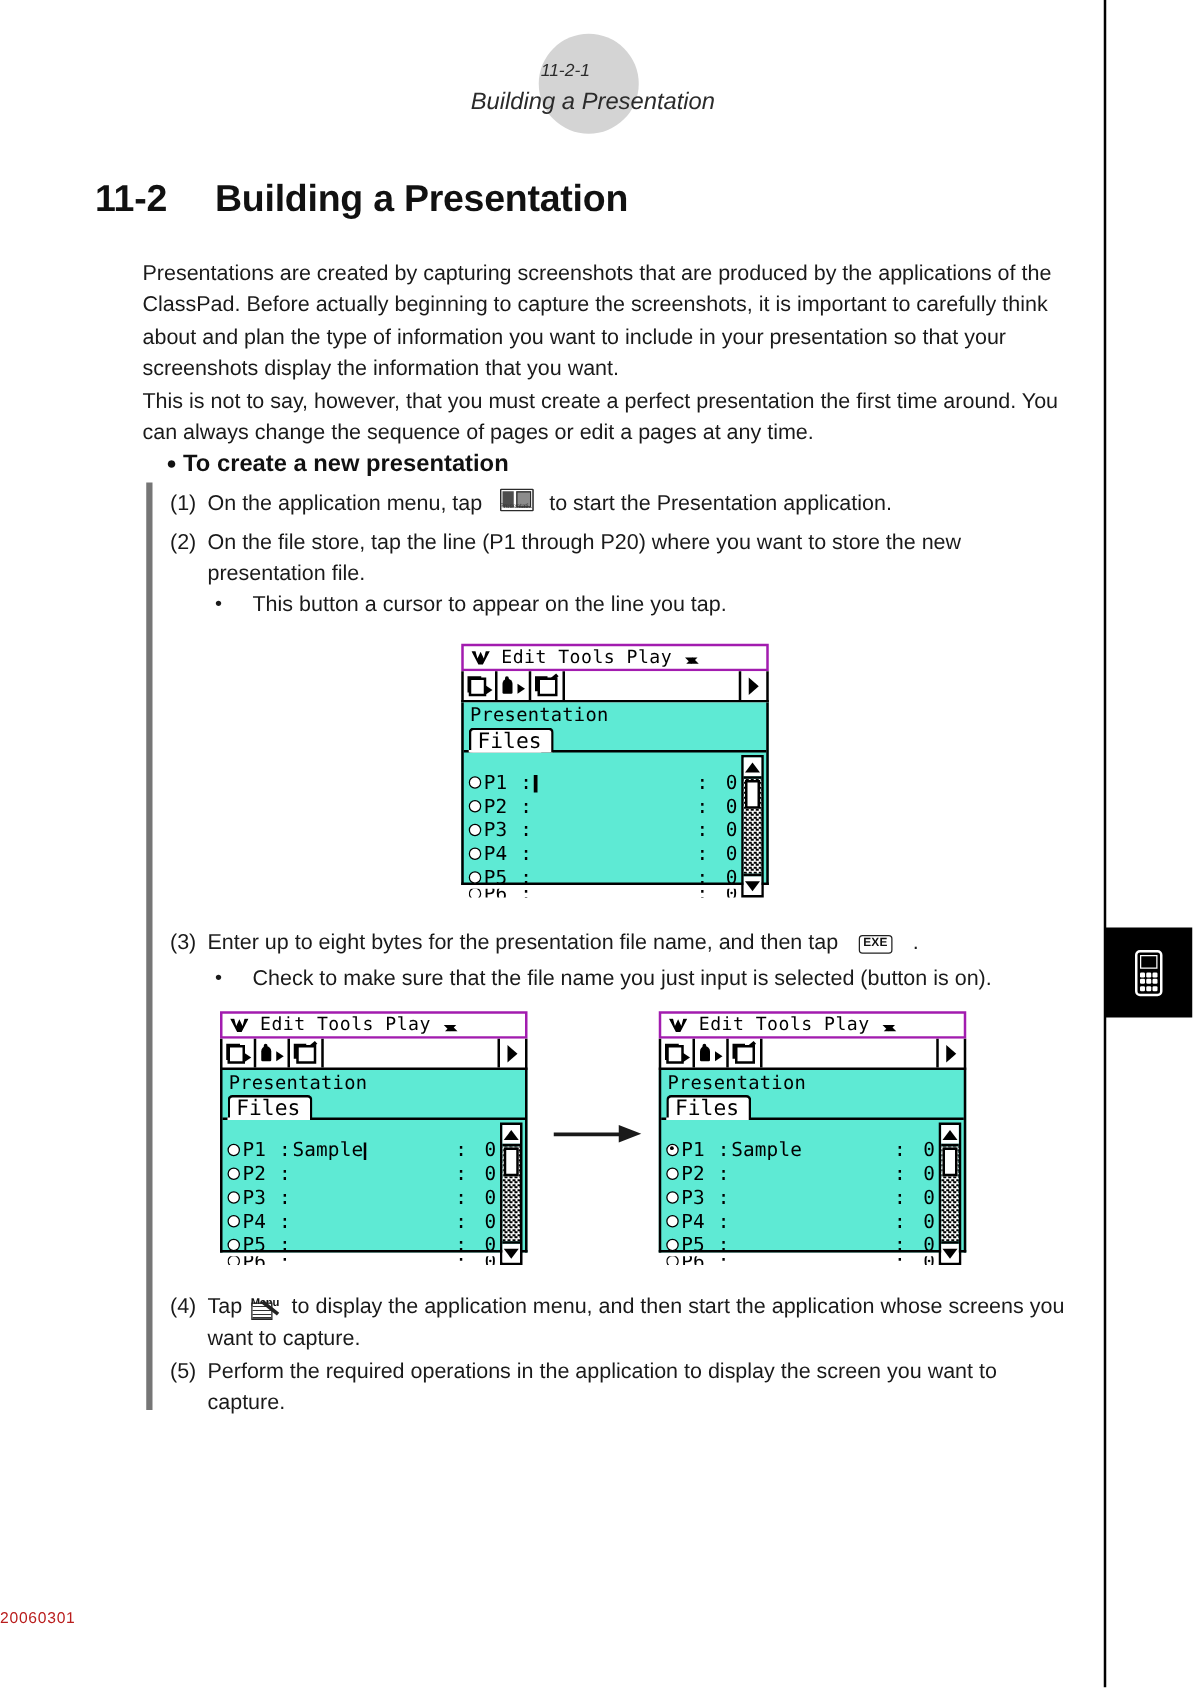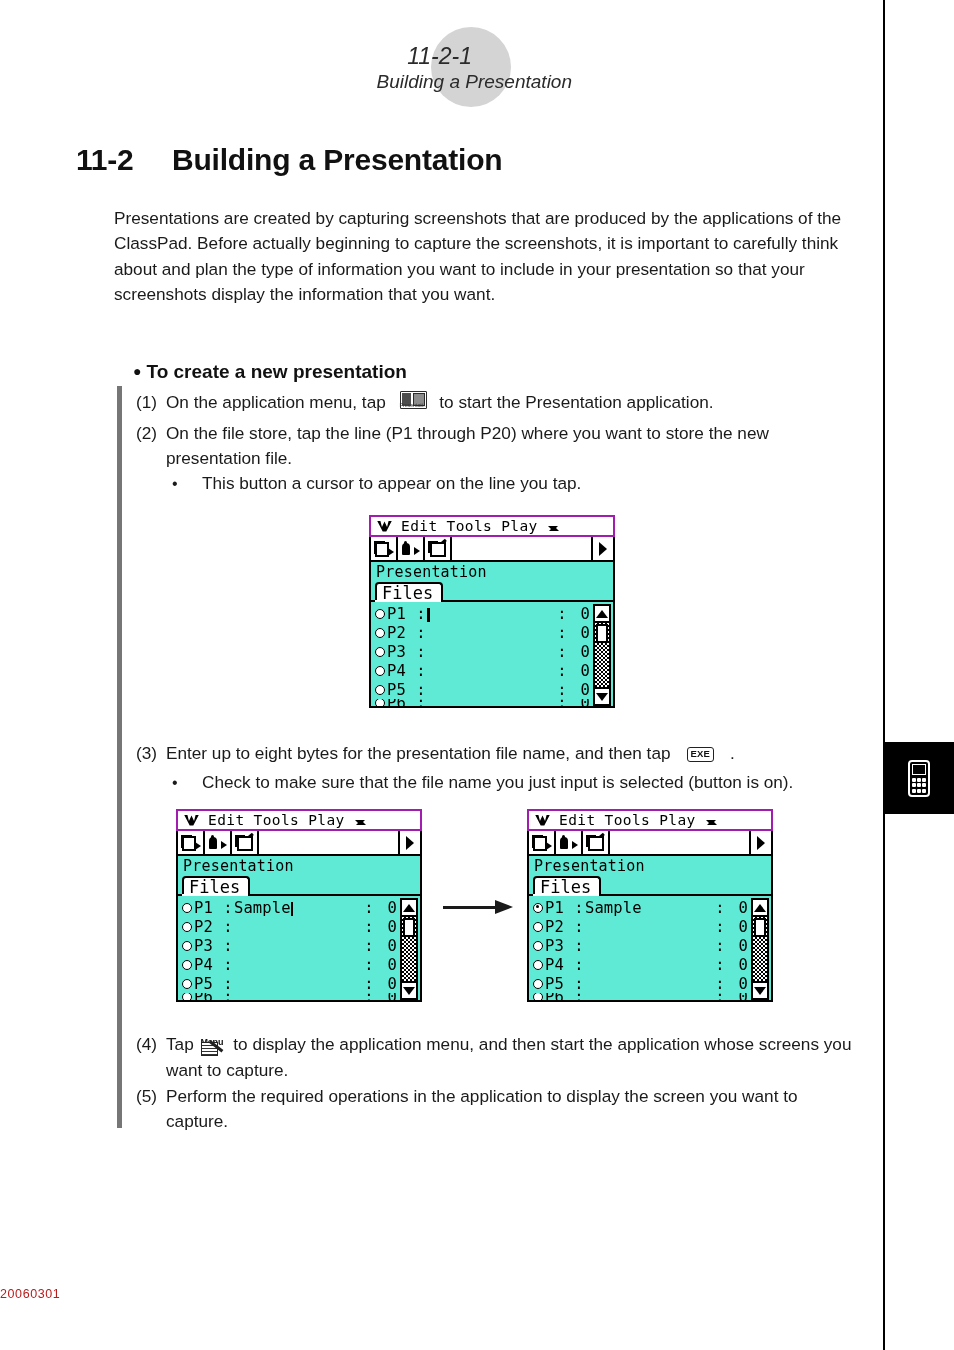--- a/index.html
+++ b/index.html
@@ -83,21 +83,21 @@
   .header-text {
     position: absolute;
     left: 0;
     top: 0;
     width: 572px;
     text-align: right;
     font-style: italic;
     color: #2b2b2b;
   }
   .header-line1 {
-    font-size: 23px;
+    font-size: 14px;
     line-height: 26px;
     padding-right: 100px;
     padding-top: 21px;
   }
   .header-line2 {
     font-size: 19px;
     line-height: 26px;
     padding-right: 0px;
   }
 
@@ -432,21 +432,21 @@
     background: #fff;
   }
 
   .cp .listarea {
     position: relative;
     display: flex;
   }
   .cp .rows {
     flex: 1;
     padding-left: 4px;
-    padding-top: 2px;
+    padding-top: 14px;
   }
   .cp .row {
     display: flex;
     align-items: center;
     font-size: 15.5px;
     height: 19px;
     letter-spacing: 0.1px;
     white-space: nowrap;
   }
   .cp .radio {
@@ -596,20 +596,21 @@
     <div class="header-line2">Building a Presentation</div>
   </div>
 </div>
 
 <div class="title">
   <span class="num">11-2</span><span>Building a Presentation</span>
 </div>
 
 <div class="intro">
   <p>Presentations are created by capturing screenshots that are produced by the applications of the ClassPad. Before actually beginning to capture the screenshots, it is important to carefully think about and plan the type of information you want to include in your presentation so that your screenshots display the information that you want.</p>
+  <p>This is not to say, however, that you must create a perfect presentation the first time around. You can always change the sequence of pages or edit a pages at any time.</p>
 </div>
 
 <div class="proc-heading">
   <span class="dot">●</span><span>To create a new presentation</span>
 </div>
 
 <div class="side-bar"></div>
 
 <div class="step s1">
   <span class="lead">(1)</span>

